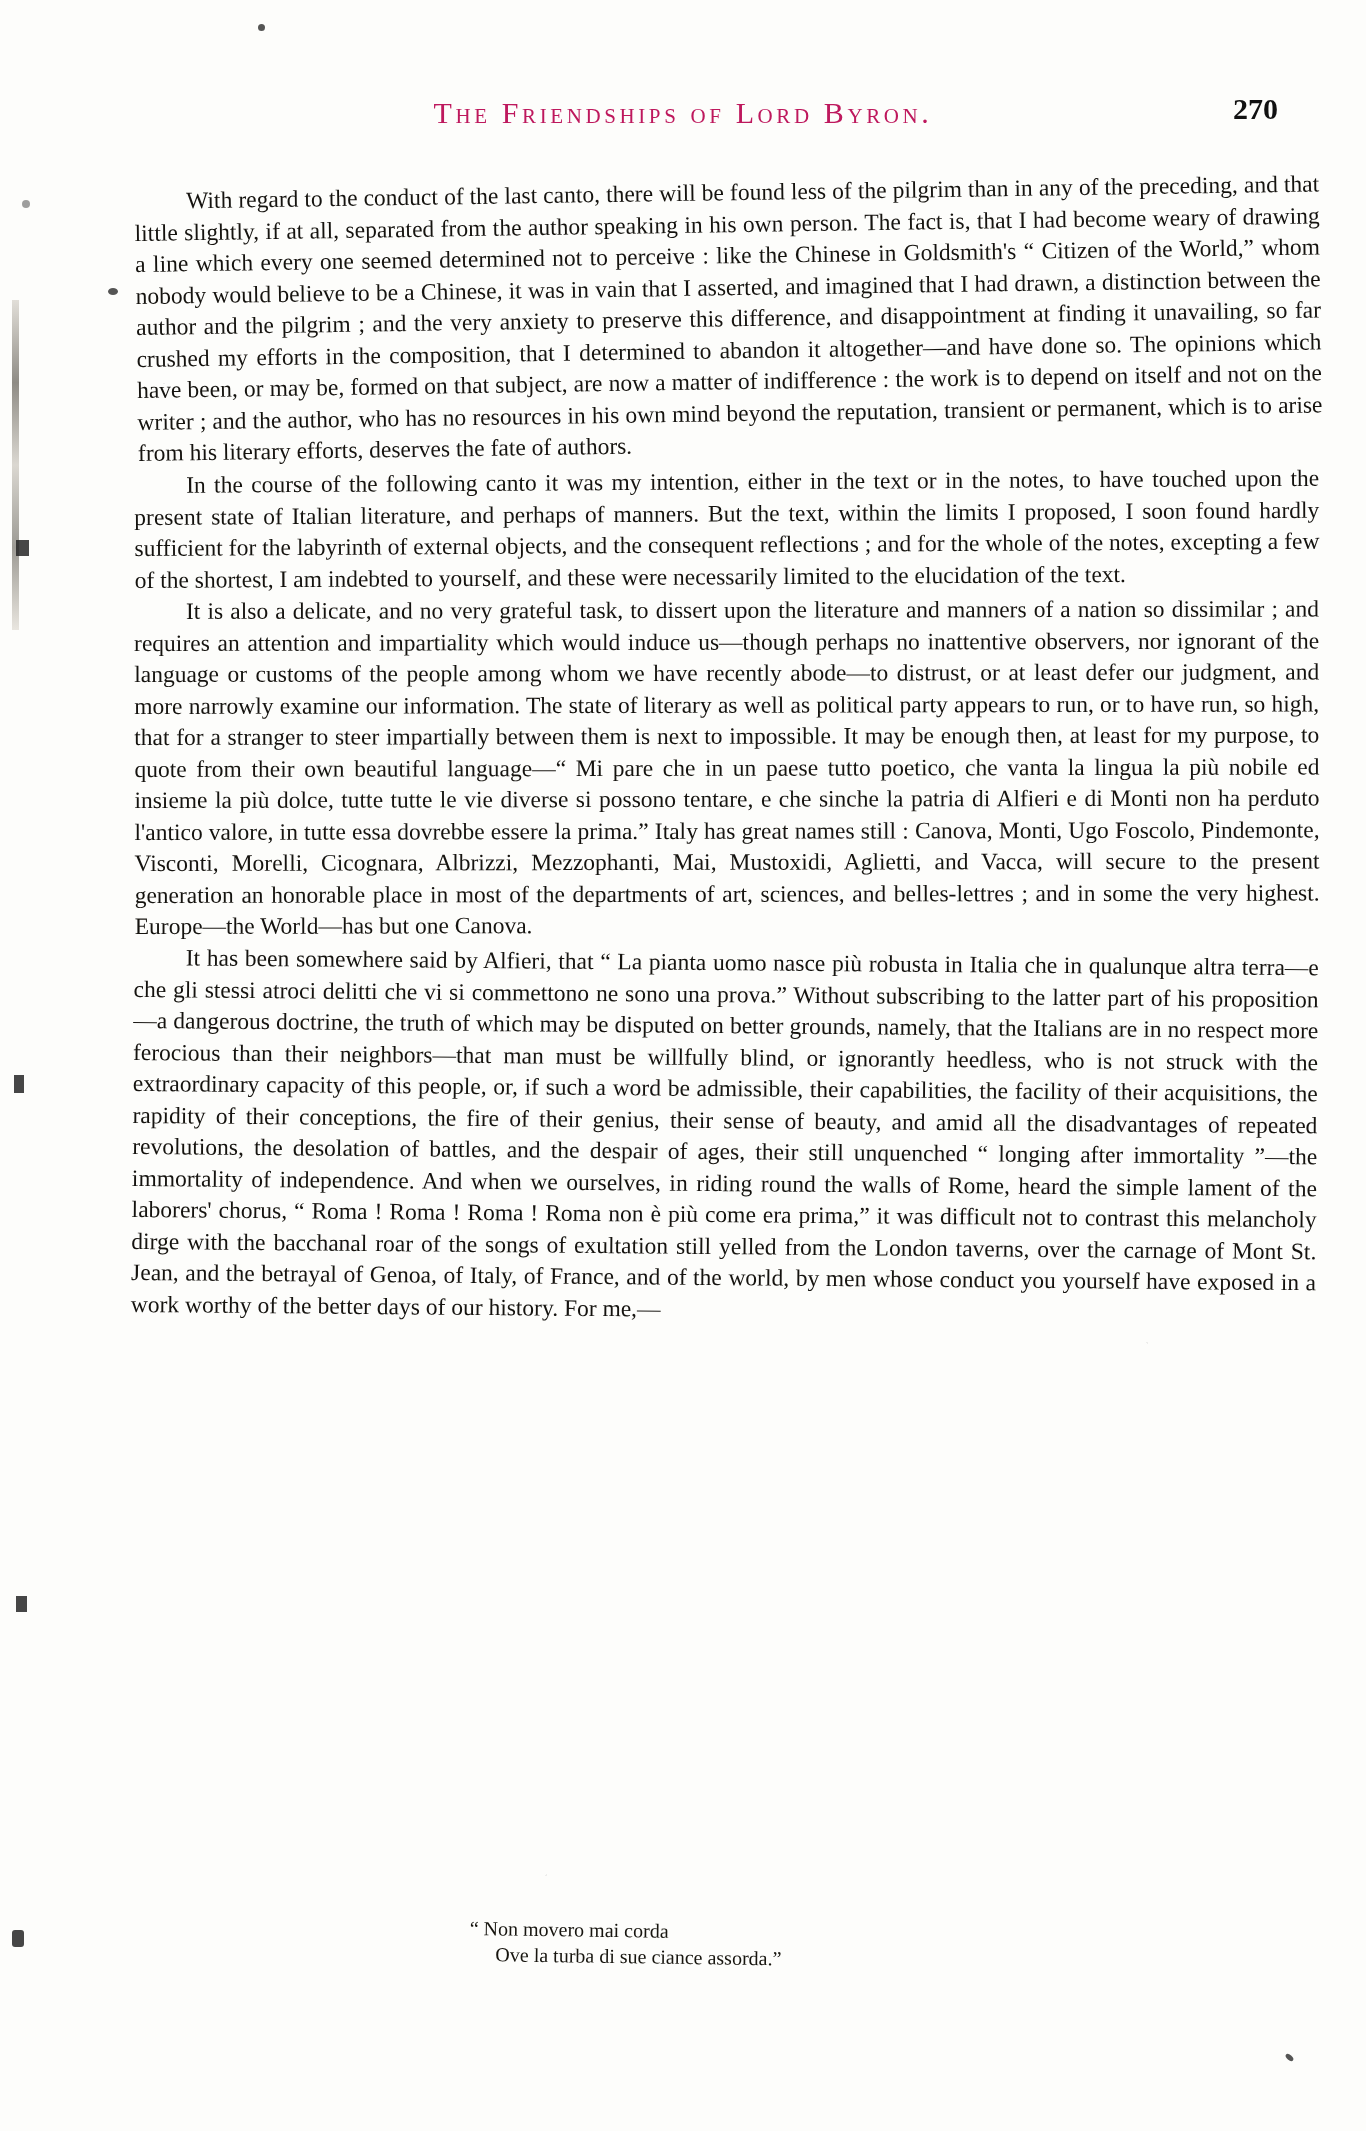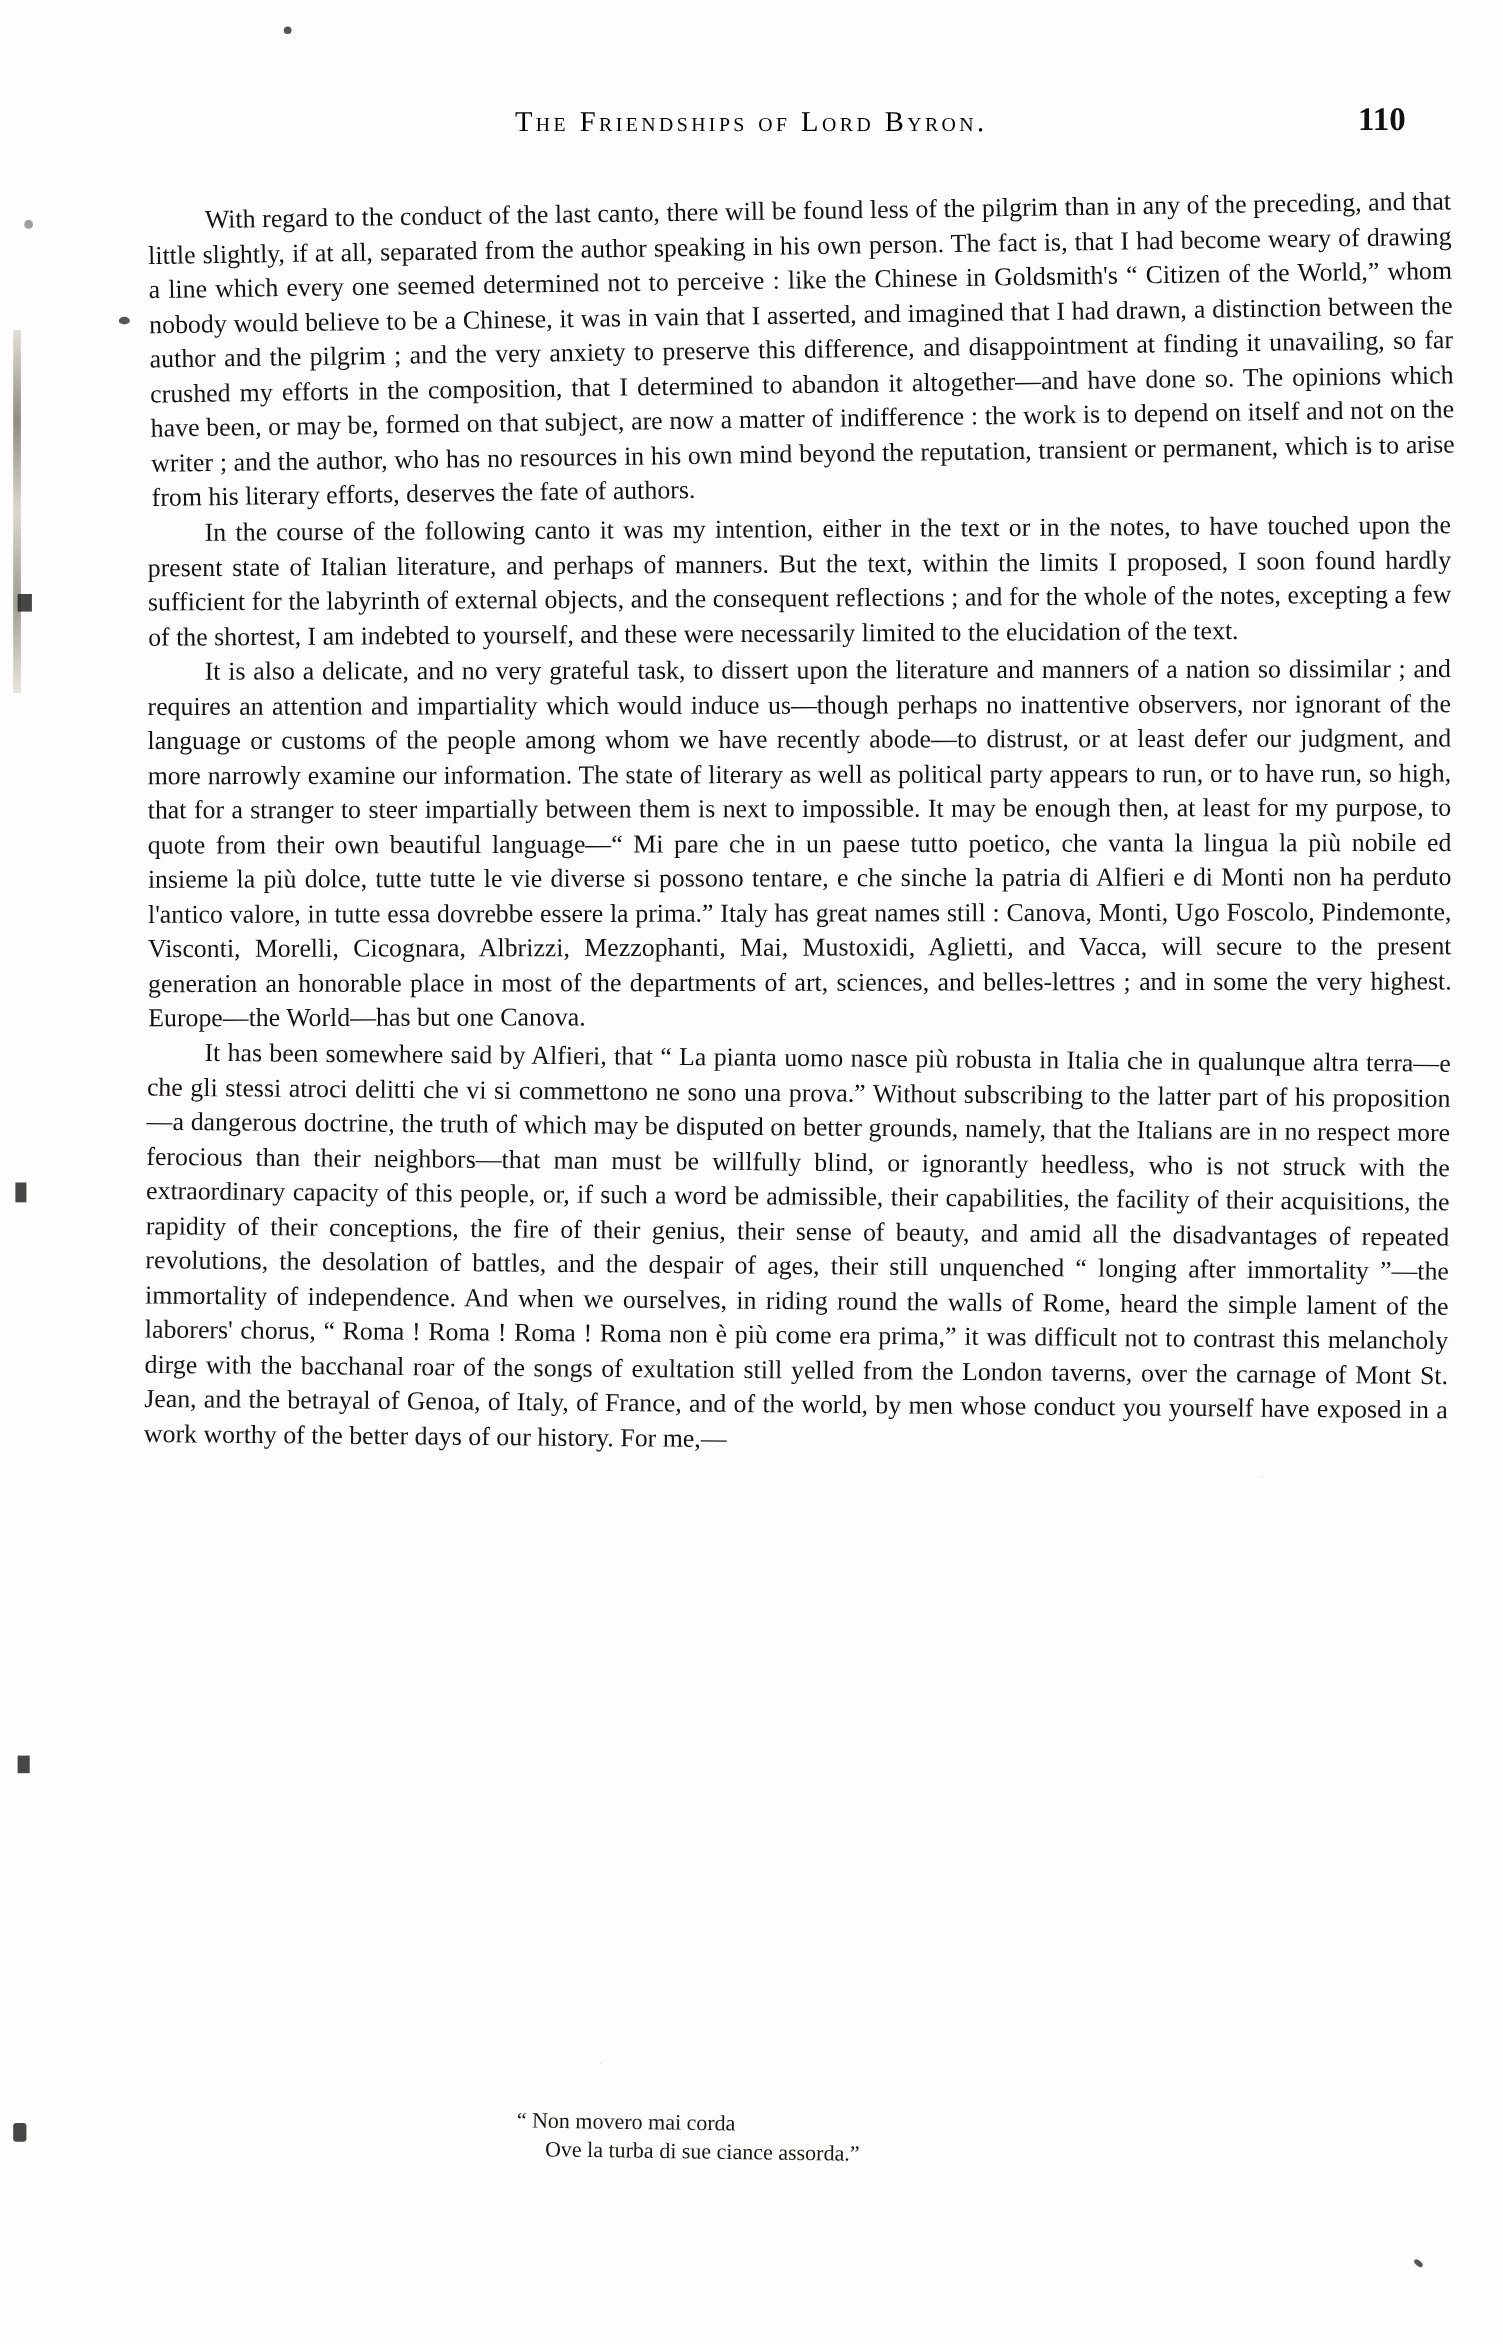--- a/index.html
+++ b/index.html
@@ -38,23 +38,23 @@
   .running-head {
     position: absolute;
     top: 96px;
     left: 0;
     right: 0;
     text-align: center;
     letter-spacing: 0.06em;
   }
   .running-head .title {
     font-variant: small-caps;
-    font-size: 26px;
+    font-size: 30px;
     letter-spacing: 0.12em;
-    color: #000000;
+    color: #be185d;
   }
   .page-number {
     position: absolute;
     top: 92px;
     right: 88px;
     font-size: 30px;
     font-weight: 700;
     color: #111;
   }
 
@@ -119,21 +119,21 @@
 </style>
 </head>
 <body>
 
 <div class="page">
 
   <div class="running-head">
     <span class="title">The Friendships of Lord Byron.</span>
   </div>
 
-  <div class="page-number">110</div>
+  <div class="page-number">270</div>
 
   <div class="text-block">
     <p class="para para-0">With regard to the conduct of the last canto, there will be found less of the pilgrim than in any of the preceding, and that little slightly, if at all, separated from the author speaking in his own person.   The fact is, that I had become weary of drawing a line which every one seemed determined not to perceive : like the Chinese in Goldsmith's “ Citizen of the World,” whom nobody would believe to be a Chinese, it was in vain that I asserted, and imagined that I had drawn, a distinction between the author and the pilgrim ; and the very anxiety to preserve this difference, and disappointment at finding it unavailing, so far crushed my efforts in the composition, that I determined to abandon it altogether—and have done so.   The opinions which have been, or may be, formed on that subject, are now a matter of indifference : the work is to depend on itself and not on the writer ; and the author, who has no resources in his own mind beyond the reputation, transient or permanent, which is to arise from his literary efforts, deserves the fate of authors.</p>
     <p class="para para-1">In the course of the following canto it was my intention, either in the text or in the notes, to have touched upon the present state of Italian literature, and perhaps of manners.   But the text, within the limits I proposed, I soon found hardly sufficient for the labyrinth of external objects, and the consequent reflections ; and for the whole of the notes, excepting a few of the shortest, I am indebted to yourself, and these were necessarily limited to the elucidation of the text.</p>
     <p class="para para-2">It is also a delicate, and no very grateful task, to dissert upon the literature and manners of a nation so dissimilar ; and requires an attention and impartiality which would induce us—though perhaps no inattentive observers, nor ignorant of the language or customs of the people among whom we have recently abode—to distrust, or at least defer our judgment, and more narrowly examine our information.   The state of literary as well as political party appears to run, or to have run, so high, that for a stranger to steer impartially between them is next to impossible.   It may be enough then, at least for my purpose, to quote from their own beautiful language—“ Mi pare che in un paese tutto poetico, che vanta la lingua la più nobile ed insieme la più dolce, tutte tutte le vie diverse si possono tentare, e che sinche la patria di Alfieri e di Monti non ha perduto l'antico valore, in tutte essa dovrebbe essere la prima.”   Italy has great names still : Canova, Monti, Ugo Foscolo, Pindemonte, Visconti, Morelli, Cicognara, Albrizzi, Mezzophanti, Mai, Mustoxidi, Aglietti, and Vacca, will secure to the present generation an honorable place in most of the departments of art, sciences, and belles-lettres ; and in some the very highest.   Europe—the World—has but one Canova.</p>
     <p class="para para-3">It has been somewhere said by Alfieri, that “ La pianta uomo nasce più robusta in Italia che in qualunque altra terra—e che gli stessi atroci delitti che vi si commettono ne sono una prova.”   Without subscribing to the latter part of his proposition—a dangerous doctrine, the truth of which may be disputed on better grounds, namely, that the Italians are in no respect more ferocious than their neighbors—that man must be willfully blind, or ignorantly heedless, who is not struck with the extraordinary capacity of this people, or, if such a word be admissible, their capabilities, the facility of their acquisitions, the rapidity of their conceptions, the fire of their genius, their sense of beauty, and amid all the disadvantages of repeated revolutions, the desolation of battles, and the despair of ages, their still unquenched “ longing after immortality ”—the immortality of independence.   And when we ourselves, in riding round the walls of Rome, heard the simple lament of the laborers' chorus, “ Roma ! Roma ! Roma ! Roma non è più come era prima,” it was difficult not to contrast this melancholy dirge with the bacchanal roar of the songs of exultation still yelled from the London taverns, over the carnage of Mont St. Jean, and the betrayal of Genoa, of Italy, of France, and of the world, by men whose conduct you yourself have exposed in a work worthy of the better days of our history.   For me,—</p>
   </div>
 
   <div class="quote-lines">
     <div class="l1">“ Non movero mai corda</div>

